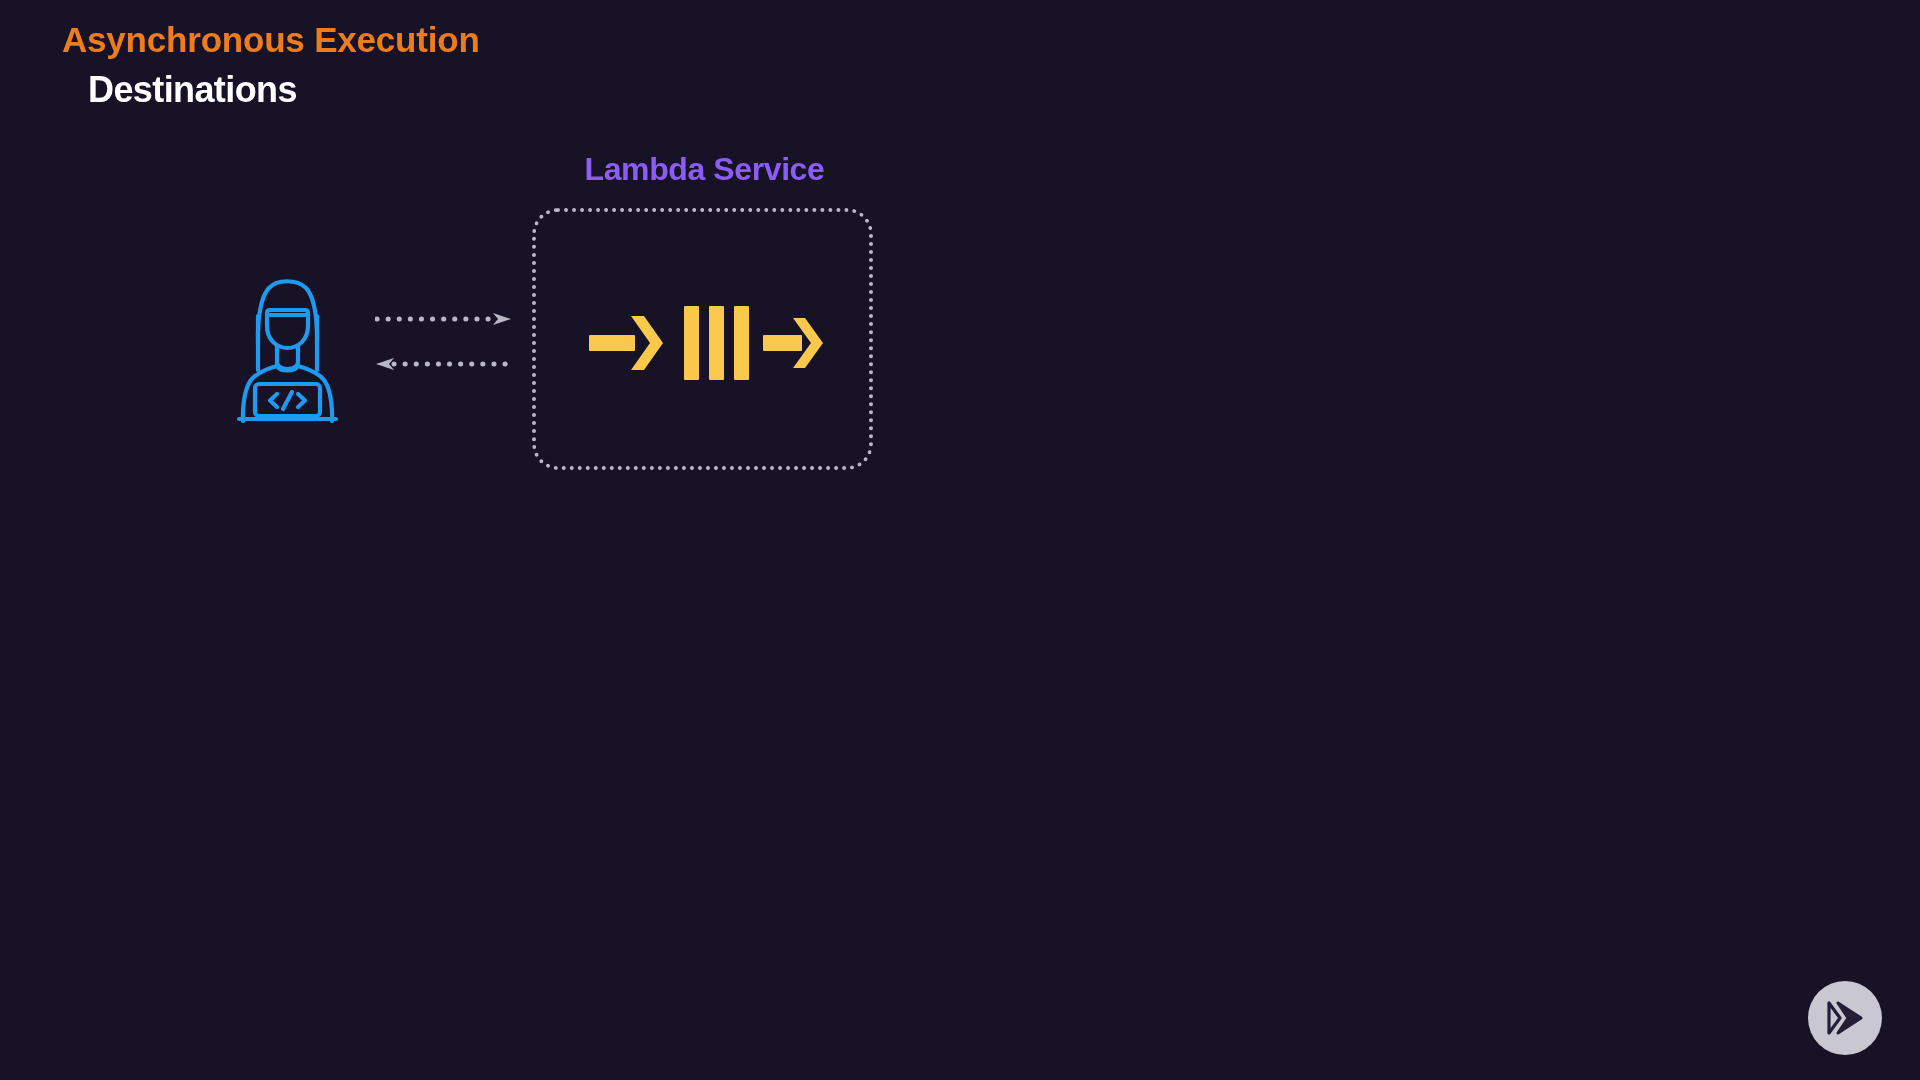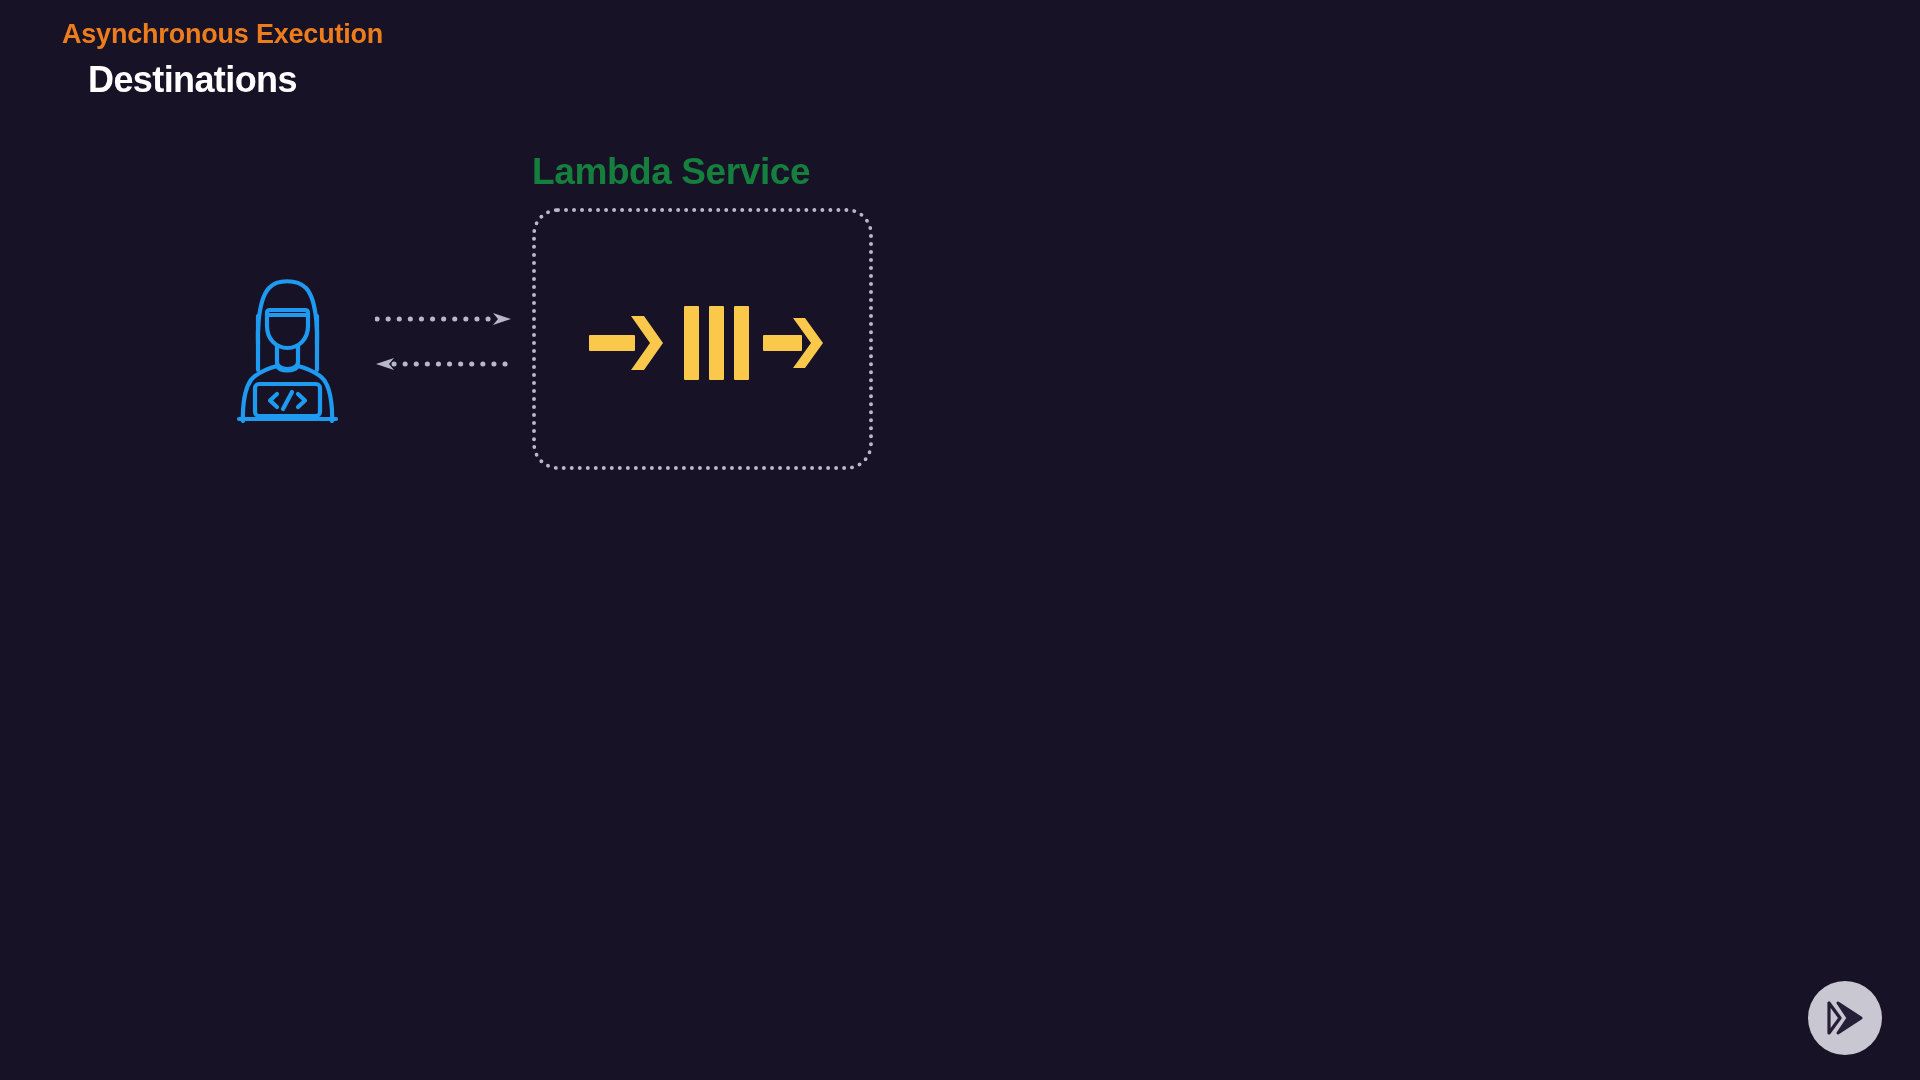--- a/index.html
+++ b/index.html
@@ -7,33 +7,33 @@
     width:1920px; height:1080px;
     background:#171226;
     font-family:"Liberation Sans", sans-serif;
     overflow:hidden;
   }
   #slide { position:relative; width:1920px; height:1080px; background:#171226; }
 
   
   #header { position:absolute; left:62px; top:18px; }
   #eyebrow {
-    font-size:27px; font-weight:bold; letter-spacing:-0.2px;
+    font-size:35px; font-weight:bold; letter-spacing:-0.2px;
     color:#ED7D1C; line-height:1.25; white-space:nowrap;
   }
   #slide-title {
     font-size:36px; font-weight:bold; letter-spacing:-0.6px;
     color:#FFFFFF; line-height:1.2; margin-top:6px; white-space:nowrap;margin-left:26px;
   }
 
   
   #lambda-group { position:absolute; left:532px; top:150px; width:345px; }
   #lambda-heading {
-    font-size:37px; font-weight:bold; color:#15803d;
-    text-align:left; letter-spacing:-0.4px; line-height:1.2;
+    font-size:32px; font-weight:bold; color:#8b5cf6;
+    text-align:center; letter-spacing:-0.4px; line-height:1.2;
     white-space:nowrap;
   }
   #lambda-box {
     position:absolute; left:532px; top:208px;
     width:341px; height:262px;
     border:4px dotted #B9B8C6;
     border-radius:26px;
   }
   #queue-icon {
     position:absolute; left:0; top:0; width:341px; height:262px;

